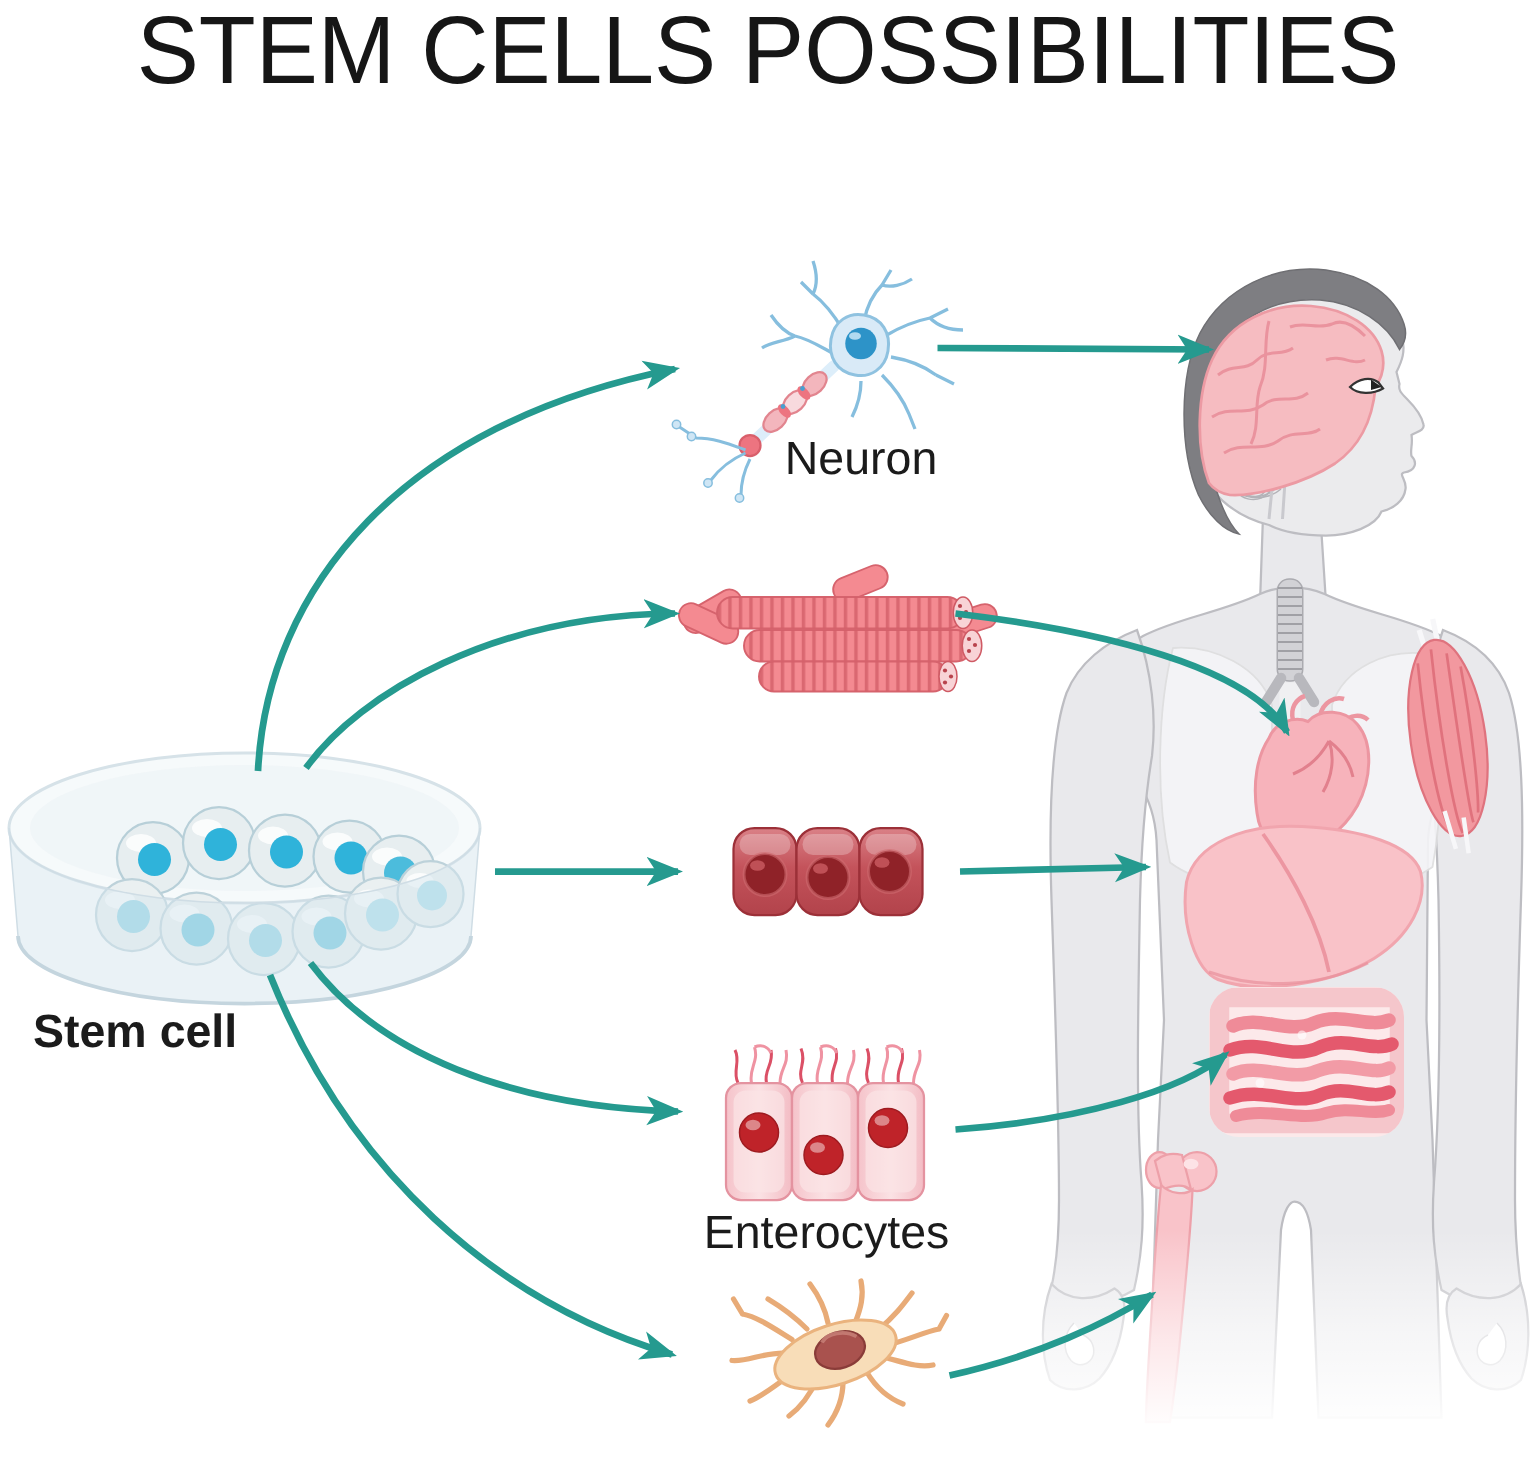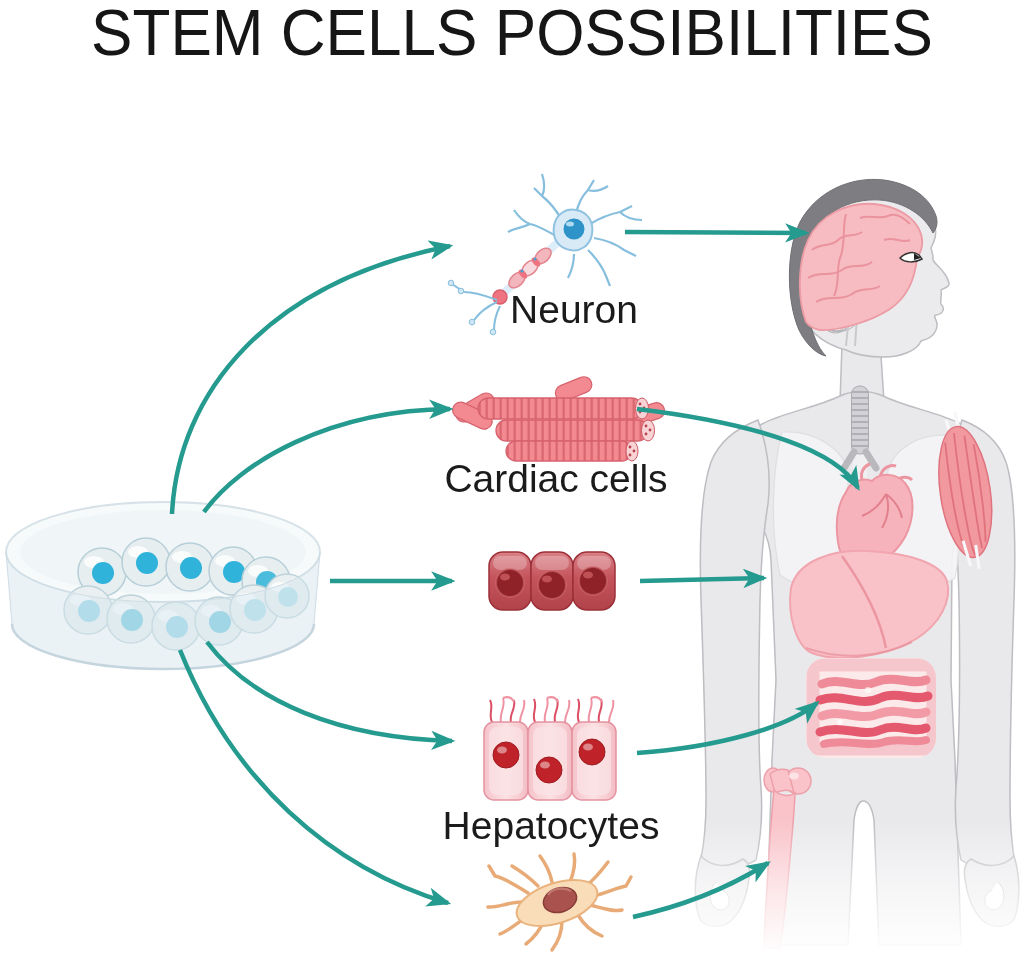--- a/index.html
+++ b/index.html
@@ -4,21 +4,21 @@
 <style>
   html,body{margin:0;padding:0;background:#fff;}
   #stage{position:relative;width:1024px;height:978px;overflow:hidden;background:#fff;
          font-family:"Liberation Sans", sans-serif;color:var(--title-text,#1d1d1d);}
   #art{position:absolute;left:0;top:0;}
   .arrow{stroke:var(--arrow-teal,#259a8f);stroke-width:4.5;fill:none;}
   .ah{fill:var(--arrow-teal,#259a8f);}
   .title{position:absolute;left:0;right:0;top:-4px;text-align:center;font-size:64px;
          font-weight:500;letter-spacing:0px;transform:scaleX(0.97);transform-origin:center;
          white-space:nowrap;color:#161616;}
-  .label{position:absolute;font-size:39px;line-height:1.05;white-space:nowrap;color:#1b1b1b;
+  .label{position:absolute;font-size:31px;line-height:1.05;white-space:nowrap;color:#1b1b1b;
          transform:translateX(-50%);}
   .label.bold{font-weight:bold;transform:none;}
 </style>
 </head>
 <body>
 
 <div id="stage">
 
 <svg id="art" width="1024" height="978" viewBox="0 0 1024 978">
   <defs>
@@ -364,17 +364,17 @@
     <path class="arrow" d="M 180 650 C 232 780 330 868 448 903" marker-end="url(#ah)"></path>
     <path class="arrow" d="M 625 232 L 806 233" marker-end="url(#ah)"></path>
     <path class="arrow" d="M 637 409 C 762 424 838 452 858 488" marker-end="url(#ah)"></path>
     <path class="arrow" d="M 640 581 L 764 578" marker-end="url(#ah)"></path>
     <path class="arrow" d="M 637 753 C 720 747 788 727 817 703" marker-end="url(#ah)"></path>
     <path class="arrow" d="M 633 917 C 692 904 738 882 768 863" marker-end="url(#ah)"></path>
   </g>
 </svg>
 
 <div class="title">STEM CELLS POSSIBILITIES</div>
+<div class="label bold" style="left:22px; top:672px;">Stem cell</div>
 <div class="label" style="left:574px; top:290px;">Neuron</div>
-<div class="label" style="left:556px; top:459px;">Cardiac cells</div>
-<div class="label" style="left:551px; top:806px;">Hepatocytes</div>
+<div class="label" style="left:551px; top:806px;">Enterocytes</div>
 
 </div>
 
 </body></html>

